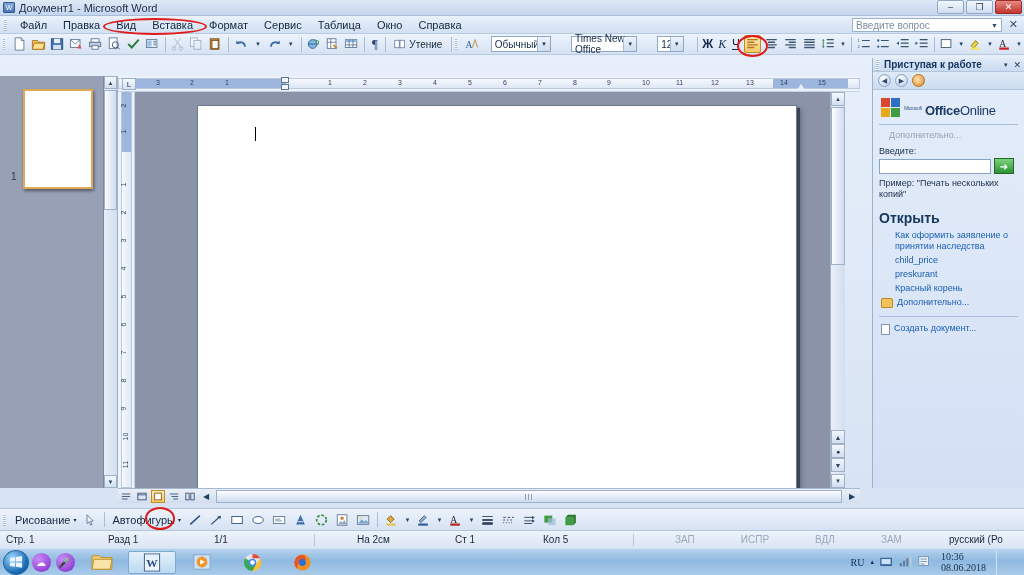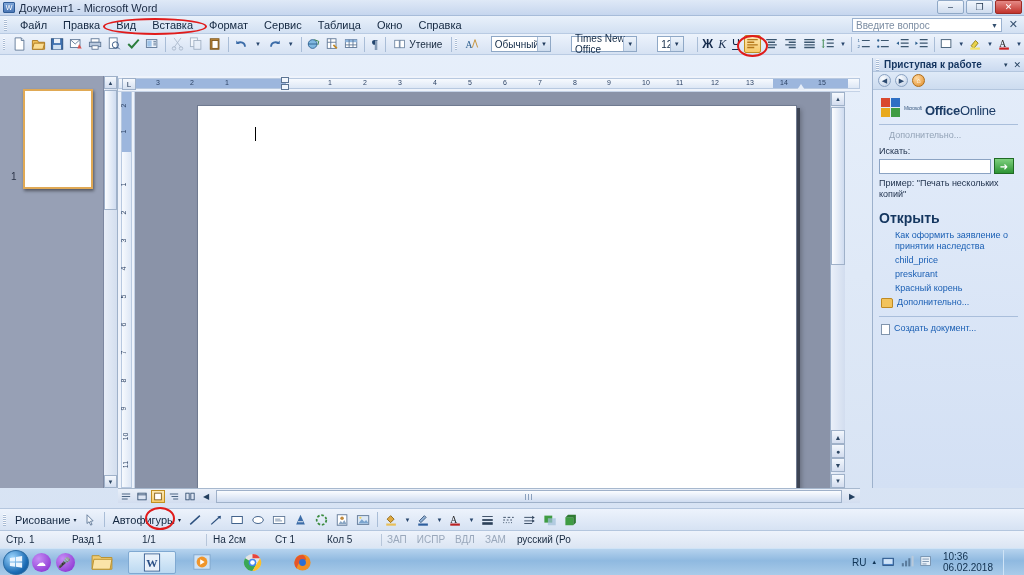--- a/index.html
+++ b/index.html
@@ -159,41 +159,41 @@
 
   
   .drawbar { position:absolute; left:0; top:508px; width:1024px; height:22px;
     background:linear-gradient(#edf3fc,#d6e2f3); border-top:1px solid #b4c6de;
     display:flex; align-items:center; padding-left:3px; }
   .dlabel { font-size:11px; color:#12263f; padding:0 4px; display:flex; align-items:center; gap:3px;}
 
   
   .statusbar { position:absolute; left:0; top:530px; width:1024px; height:18px;
     background:linear-gradient(#eef3fb,#dbe5f3); border-top:1px solid #b4c6de;
-    display:flex; align-items:center; font-size:10px; color:#16283f; }
+    display:flex; align-items:center; font-size:10px; color:#16283f;gap:36px; }
   .sfield { padding:0 6px; }
   .sdim { color:#9aa8bb; padding:0 5px; }
   .ssep { width:1px; height:12px; background:#b7c6da; }
 
   
   .taskbar { position:absolute; left:0; top:548px; width:1024px; height:27px;
     background:linear-gradient(#b6d3ee,#8fb9e0 45%,#a9cbe9);
     border-top:1px solid #cfe3f6; display:flex; align-items:center; }
   .startorb { width:26px; height:25px; border-radius:50%; margin-left:3px;
     background:radial-gradient(circle at 35% 30%,#9fd7ff,#1b6cb5 65%,#0c4a86);
     border:1px solid #2a6ba3; display:flex; align-items:center; justify-content:center; }
   .qlaunch { width:24px; height:25px; display:flex; align-items:center; justify-content:center; }
   .circleic { width:19px; height:19px; border-radius:50%;
     background:radial-gradient(circle at 35% 30%,#c58df5,#8225cc);
     display:flex; align-items:center; justify-content:center; color:#fff; font-size:10px;}
   .tbitem { width:48px; height:23px; margin:0 1px; border-radius:2px;
     display:flex; align-items:center; justify-content:center; }
   .tbitem.active { background:linear-gradient(#e3f0fb,#bcd9f1); border:1px solid #7fa9d2; }
-  .tray { margin-left:auto; display:flex; align-items:center; gap:6px; padding-right:13px;
-    font-size:10px; color:#0f3355; }
+  .tray { margin-left:auto; display:flex; align-items:center; gap:6px; padding-right:20px;
+    font-size:10px; color:#0f3355;font-family:Liberation Serif, serif; }
   .clock { text-align:left; line-height:11px; font-size:10px; color:#102f4d; padding:0 4px; }
   .showdesk { width:8px; height:25px; border-left:1px solid #cfe3f6; }
 
   
   .annot { position:absolute; border:2px solid #e01b1b; border-radius:50%;
     pointer-events:none; }
 </style>
 </head>
 <body>
 
@@ -612,21 +612,21 @@
         </div>
         <div class="brandtxt">
           <sup>Microsoft</sup>
           <span>Office</span><span style="font-weight:normal">Online</span>
         </div>
       </div>
       <div class="tpdiv"></div>
 
       <div class="more">Дополнительно...</div>
 
-      <div class="lbl">Искать:</div>
+      <div class="lbl">Введите:</div>
       <div class="searchrow">
         <input class="searchinput" type="text" value="" style="">
         <div class="gobtn">➜</div>
       </div>
       <div class="example">
         <span>Пример:</span>
         <span>"Печать нескольких копий"</span>
       </div>
 
       <div class="secthead">Открыть</div>
@@ -861,21 +861,21 @@
           <rect x="9" y="4" width="2.5" height="10" fill="#5a7b9c"></rect>
           <rect x="13" y="1" width="2.5" height="13" fill="#b9c9da"></rect>
         </svg></span>
     <span>
       <svg style="width:13px;height:13px" viewBox="0 0 16 16">
           <rect x="1" y="2" width="12" height="11" fill="#e9f1f9" stroke="#6c88a6"></rect>
           <path d="M3 5h8M3 8h8M3 11h5" stroke="#6c88a6"></path>
         </svg></span>
     <div class="clock">
       <div>10:36</div>
-      <div>06.02.2018</div>
+      <div>08.06.2018</div>
     </div>
     <div class="showdesk"></div>
   </div>
 </div>
 
 <div class="annot" style="left:103px;top:18px;width:104px;height:17px"></div>
 <div class="annot" style="left:737px;top:35px;width:31px;height:22px"></div>
 <div class="annot" style="left:145px;top:507px;width:30px;height:23px"></div>
 
 </body></html>

